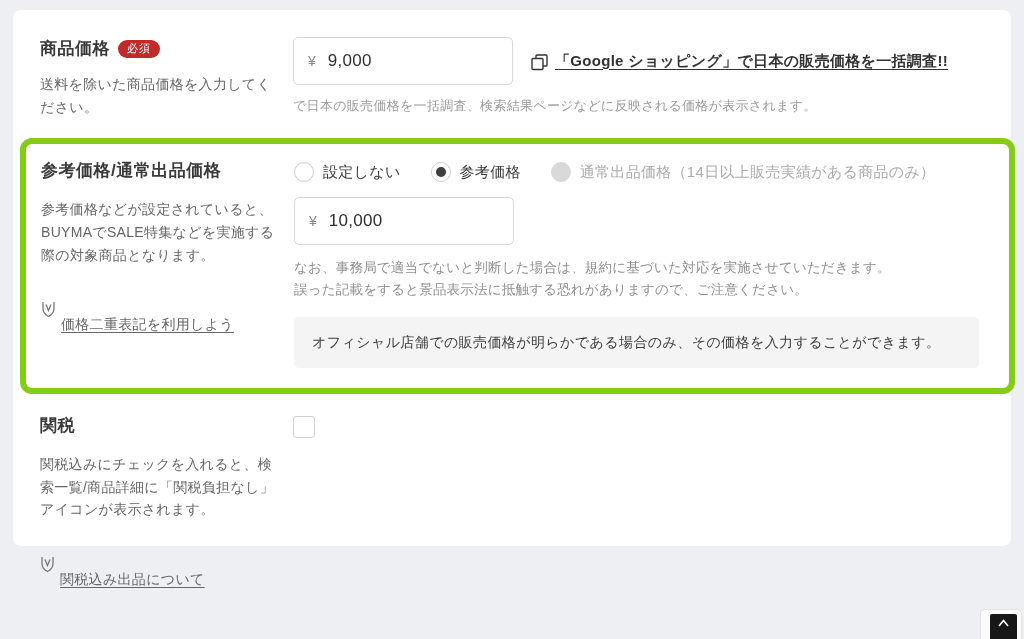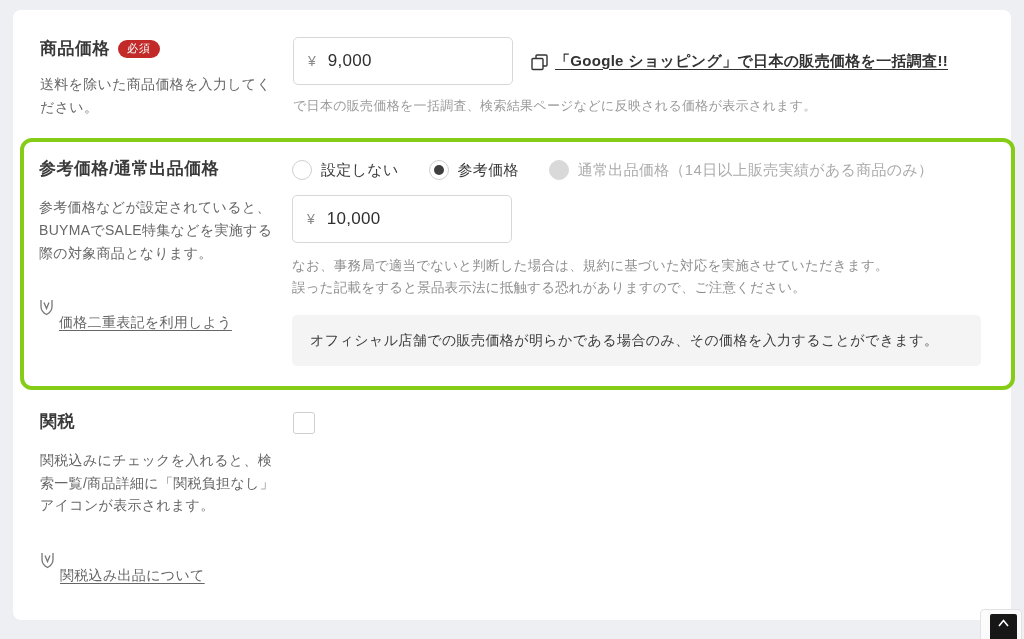--- a/index.html
+++ b/index.html
@@ -3,21 +3,21 @@
 <meta charset="utf-8">
 <style>
   html,body{margin:0;padding:0;}
   body{
     width:1024px;height:639px;overflow:hidden;position:relative;
     background:#edeff3;
     font-family:"Liberation Sans","DejaVu Sans",sans-serif;
     -webkit-font-smoothing:antialiased;
   }
   .card{
-    position:absolute;left:13px;top:10px;width:998px;height:610px;
+    position:absolute;left:13px;top:10px;width:998px;height:536px;
     background:#ffffff;border-radius:8px;box-sizing:border-box;
     padding:27px 27px 0 27px;
   }
   .section{display:flex;}
   .col-left{width:253px;flex-shrink:0;box-sizing:border-box;padding-right:12px;}
   .col-right{flex:1;min-width:0;}
   .sec-title{
     font-size:17px;font-weight:bold;color:#3a3a3a;letter-spacing:.5px;
     display:flex;align-items:center;gap:8px;margin:0;
   }
@@ -45,21 +45,21 @@
   .helper{font-size:13px;color:#9a9a9a;margin-top:11px;letter-spacing:.3px;line-height:1.6;}
   .top-row{display:flex;align-items:center;gap:18px;}
   .google-link{
     display:inline-flex;align-items:flex-end;gap:7px;
     font-size:15px;font-weight:600;color:#333;text-decoration:none;letter-spacing:.3px;
   }
   .google-link .link-text{text-decoration:underline;text-underline-offset:3px;}
   .copy-icon{width:17px;height:17px;flex-shrink:0;}
   
   .highlight{
-    border:4px solid #84cc16;border-radius:12px;
+    border:6px solid #84cc16;border-radius:12px;
     margin:20px -31px 0 -20px;
     padding:15px 30px 20px 15px;
   }
   .radio-row{display:flex;align-items:center;gap:30px;margin-top:3px;}
   .radio{display:flex;align-items:center;gap:9px;font-size:15px;color:#3a3a3a;letter-spacing:.3px;}
   .radio-circle{
     width:20px;height:20px;border-radius:50%;box-sizing:border-box;
     border:1px solid #cfcfcf;background:#fff;flex-shrink:0;position:relative;
   }
   .radio.selected .radio-circle::after{

